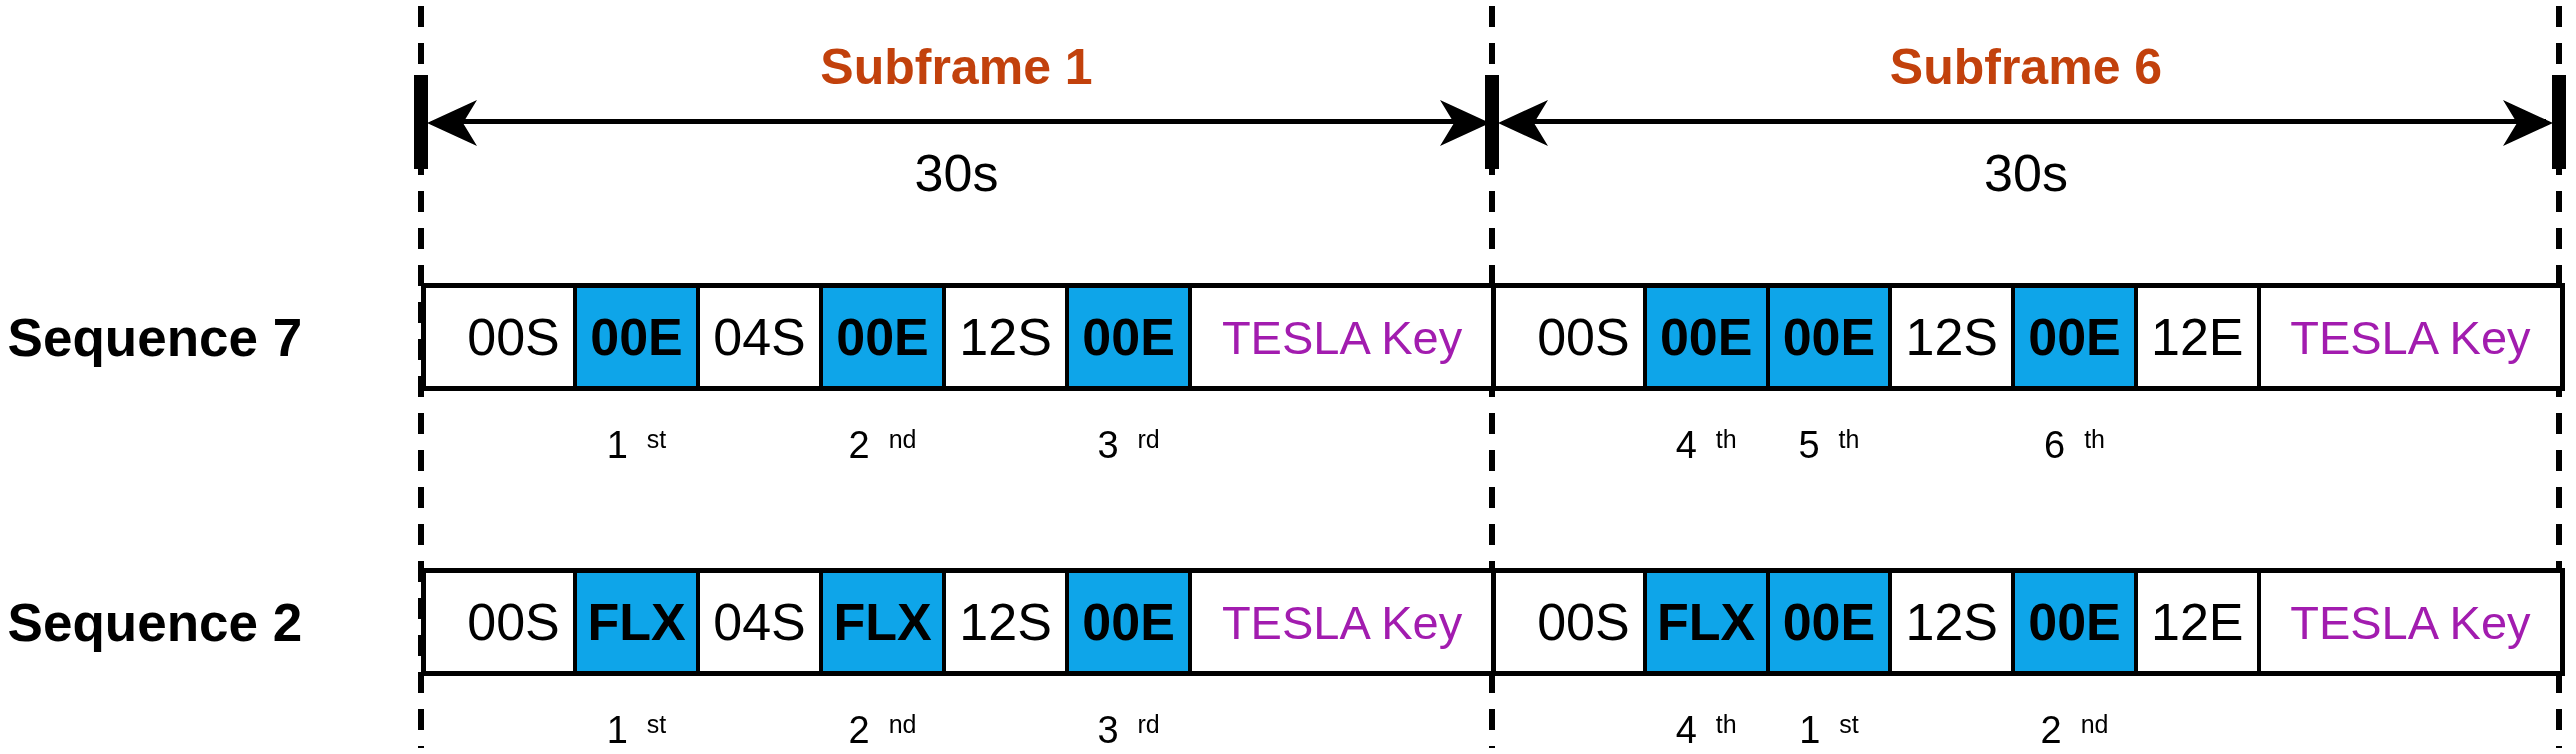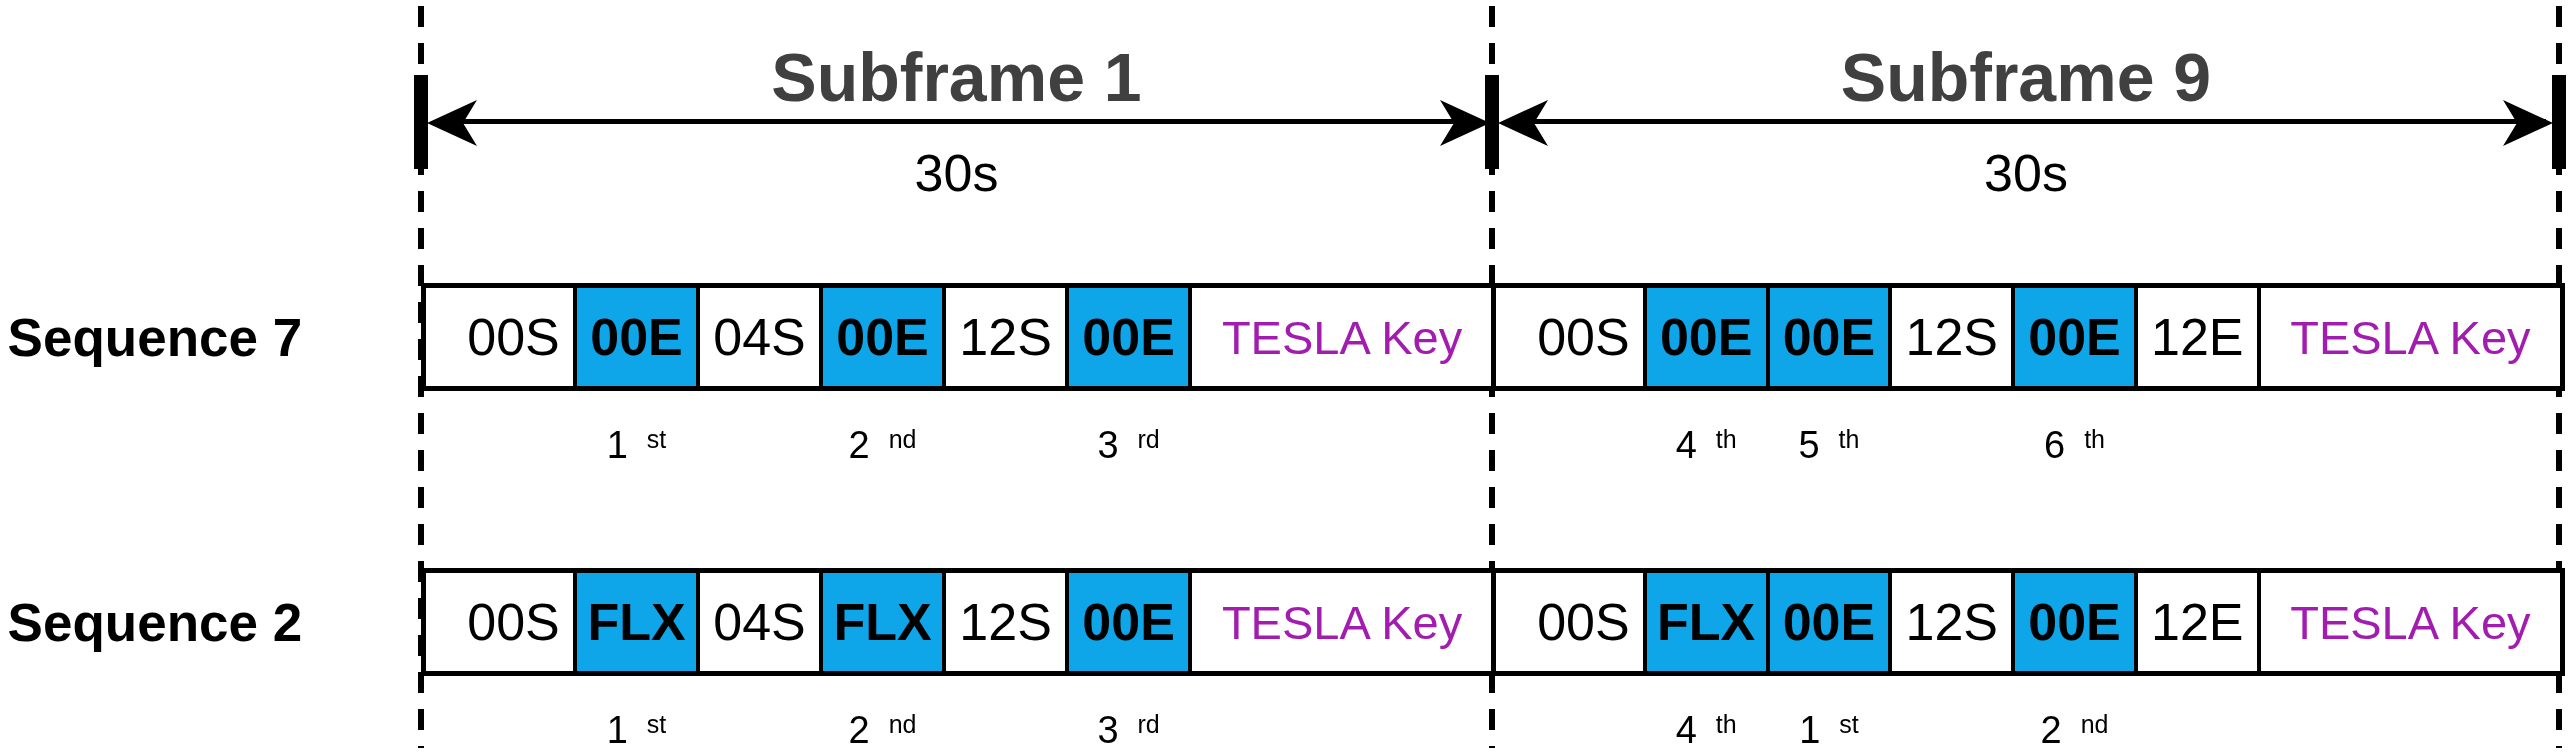--- a/index.html
+++ b/index.html
@@ -61,23 +61,23 @@
   .h1l { left: 427px; }
   .h1r { left: 1440px; }
   .h2l { left: 1498px; }
   .h2r { left: 2503px; }
 
   
   .subframe-label {
     position: absolute;
     top: 38px;
     text-align: center;
-    font-size: 68px;
+    font-size: 50px;
     font-weight: bold;
-    color: #404040;
+    color: #c2410c;
     z-index: 2;
   }
   .duration-label {
     position: absolute;
     top: 143px;
     text-align: center;
     font-size: 52px;
     color: #000;
     z-index: 2;
   }
@@ -166,21 +166,21 @@
   <div class="arrow-line arrow-line-1"></div>
   <div class="arrow-head head-left h1l"></div>
   <div class="arrow-head head-right h1r"></div>
 
   <div class="arrow-line arrow-line-2"></div>
   <div class="arrow-head head-left h2l"></div>
   <div class="arrow-head head-right h2r"></div>
 
   <div class="subframe-label span-1">Subframe 1</div>
   <div class="duration-label span-1">30s</div>
-  <div class="subframe-label span-2">Subframe 9</div>
+  <div class="subframe-label span-2">Subframe 6</div>
   <div class="duration-label span-2">30s</div>
 
   <div class="seq-label seq1-y">Sequence 7</div>
   <div class="seq-label seq2-y">Sequence 2</div>
 
   <div class="row row-f1 seq1-y">
     <div class="cell plain">00S</div>
     <div class="cell green">
       <span>00E</span>
       <div class="ordinal">

